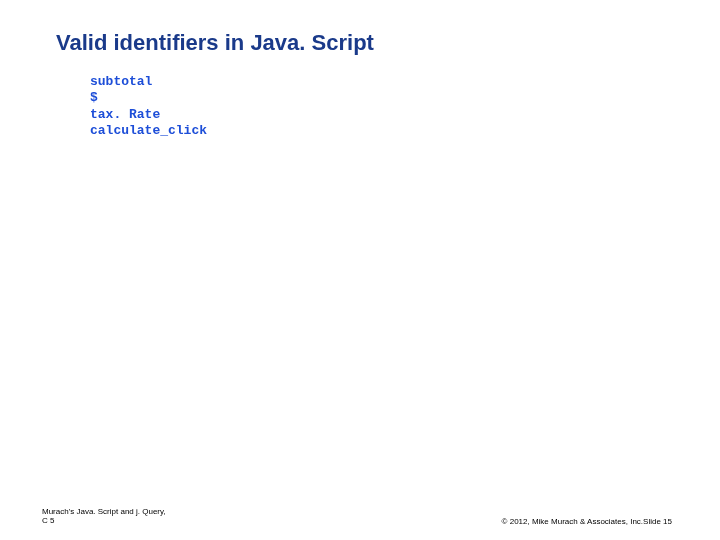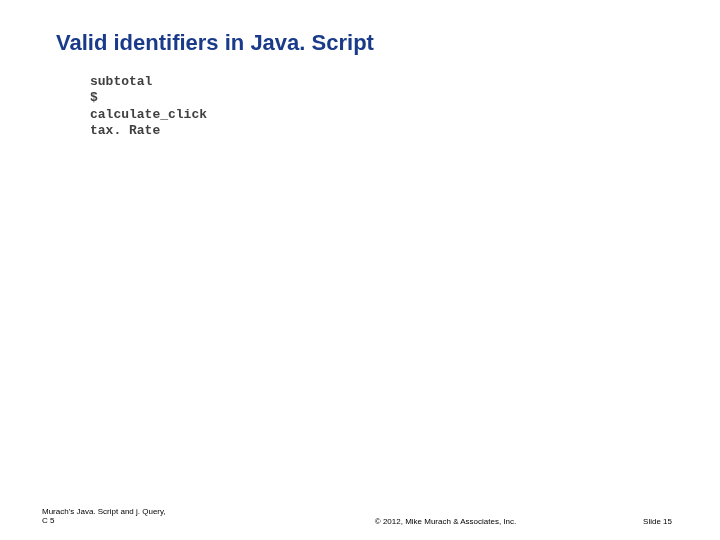--- a/index.html
+++ b/index.html
@@ -28,21 +28,21 @@
       color: #1a3a8a;
       margin-bottom: 18px;
     }
     .identifiers {
       padding-left: 34px;
     }
     .identifier-line {
       font-family: "Courier New", Courier, monospace;
       font-weight: bold;
       font-size: 13px;
-      color: #404040;
+      color: #1d4ed8;
       line-height: 1.25;
       white-space: pre;
     }
     .footer {
       position: absolute;
       bottom: 14px;
       left: 0;
       right: 0;
       padding: 0 48px 0 42px;
       display: flex;
@@ -50,38 +50,38 @@
       font-size: 8px;
       color: #000000;
     }
     .footer-left {
       width: 150px;
       line-height: 1.2;
       margin-top: 48px;
     }
     .footer-center {
       flex: 1;
-      text-align: center;
+      text-align: right;
       padding-left: 56px;
     }
     .footer-right {
       white-space: nowrap;
     }
   </style>
 </head>
 <body>
 
 <div class="slide">
   <h1 class="title">Valid identifiers in Java. Script</h1>
 
   <div class="identifiers">
     <div class="identifier-line">subtotal</div>
     <div class="identifier-line">$</div>
+    <div class="identifier-line">tax. Rate</div>
     <div class="identifier-line">calculate_click</div>
-    <div class="identifier-line">tax. Rate</div>
   </div>
 
   <div class="footer">
     <div class="footer-left">
       <div>Murach's Java. Script and j. Query,</div>
       <div>C 5</div>
     </div>
     <div class="footer-center">© 2012, Mike Murach &amp; Associates, Inc.</div>
     <div class="footer-right">Slide 15</div>
   </div>

